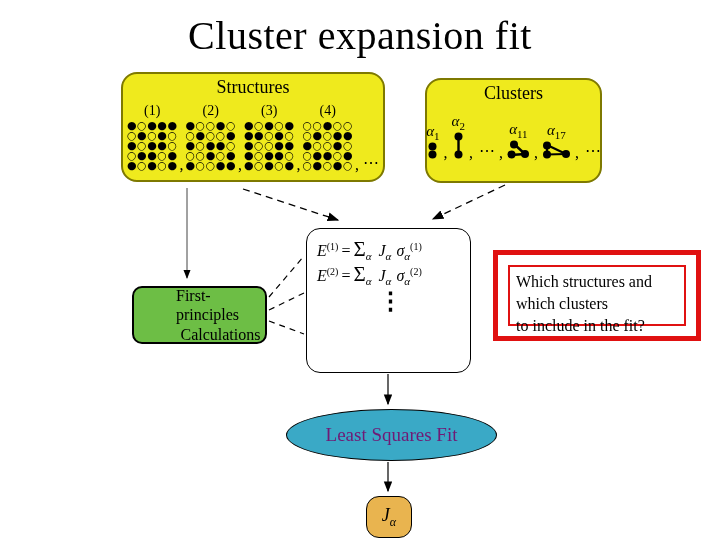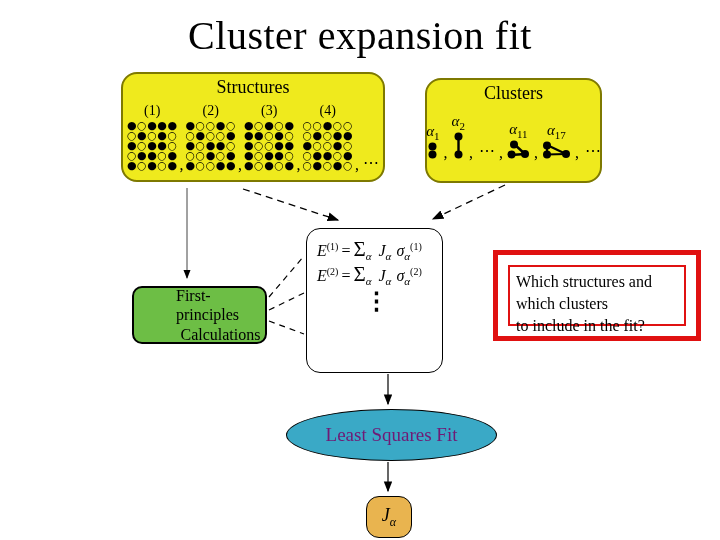--- a/index.html
+++ b/index.html
@@ -33,21 +33,21 @@
   .clabel sub{font-size:11px;font-style:normal;}
   .cglyph svg{display:block;}
 
   
   #fp-box{position:absolute;left:132px;top:286px;width:135px;height:58px;
           background:var(--green);border:2px solid #000;border-radius:10px;
           display:flex;flex-direction:column;justify-content:center;align-items:center;
           font-size:16px;line-height:1.2;box-sizing:border-box;padding-left:42px;}
 
   
-  #eq-box{position:absolute;left:306px;top:228px;width:137px;height:145px;background:#fff;
+  #eq-box{position:absolute;left:306px;top:228px;width:165px;height:145px;background:#fff;
           border:1.5px solid #000;border-radius:14px;box-sizing:border-box;padding:8px 6px 19px 10px;}
   .eq-line{display:block;font-size:16px;white-space:nowrap;}
   .eq-line sup{font-size:10px;}
   .eq-line sub{font-size:11px;font-style:italic;}
   .eq-line .sum{font-size:21px;}
   .eq-line .eqs{margin:0 3px;}
   .eq-line .coef{margin-left:7px;}
   .eq-line .sig{margin-left:5px;}
   #eq2{}
   .vdots{text-align:center;font-size:24px;font-weight:bold;margin-top:2px;line-height:1;}

